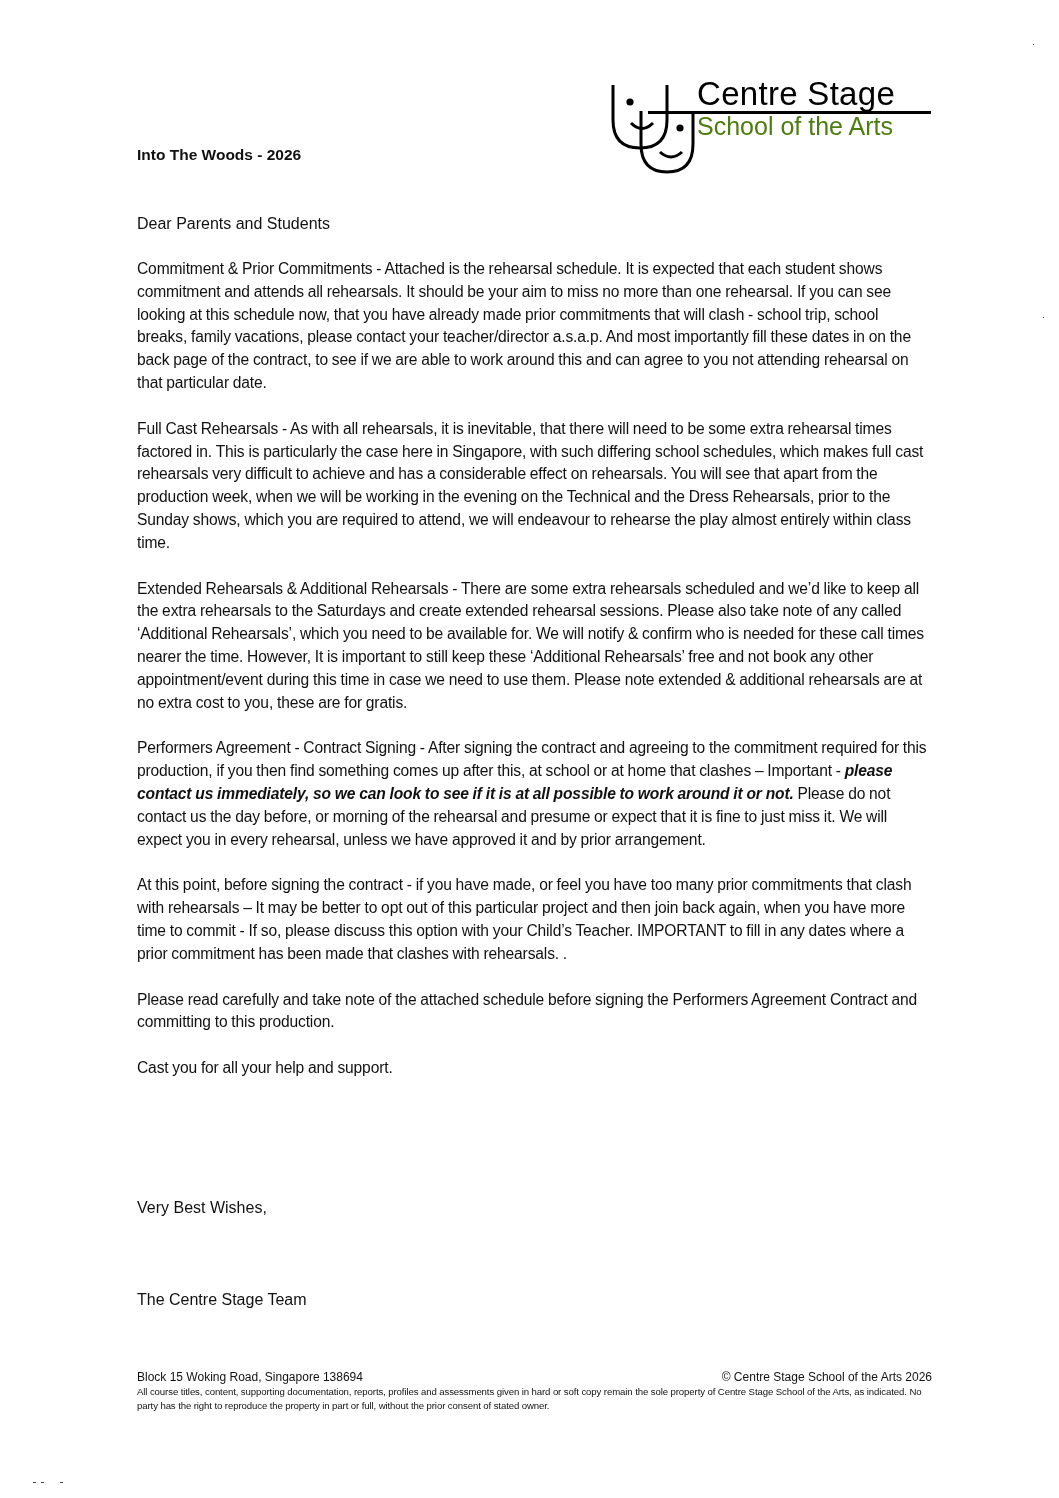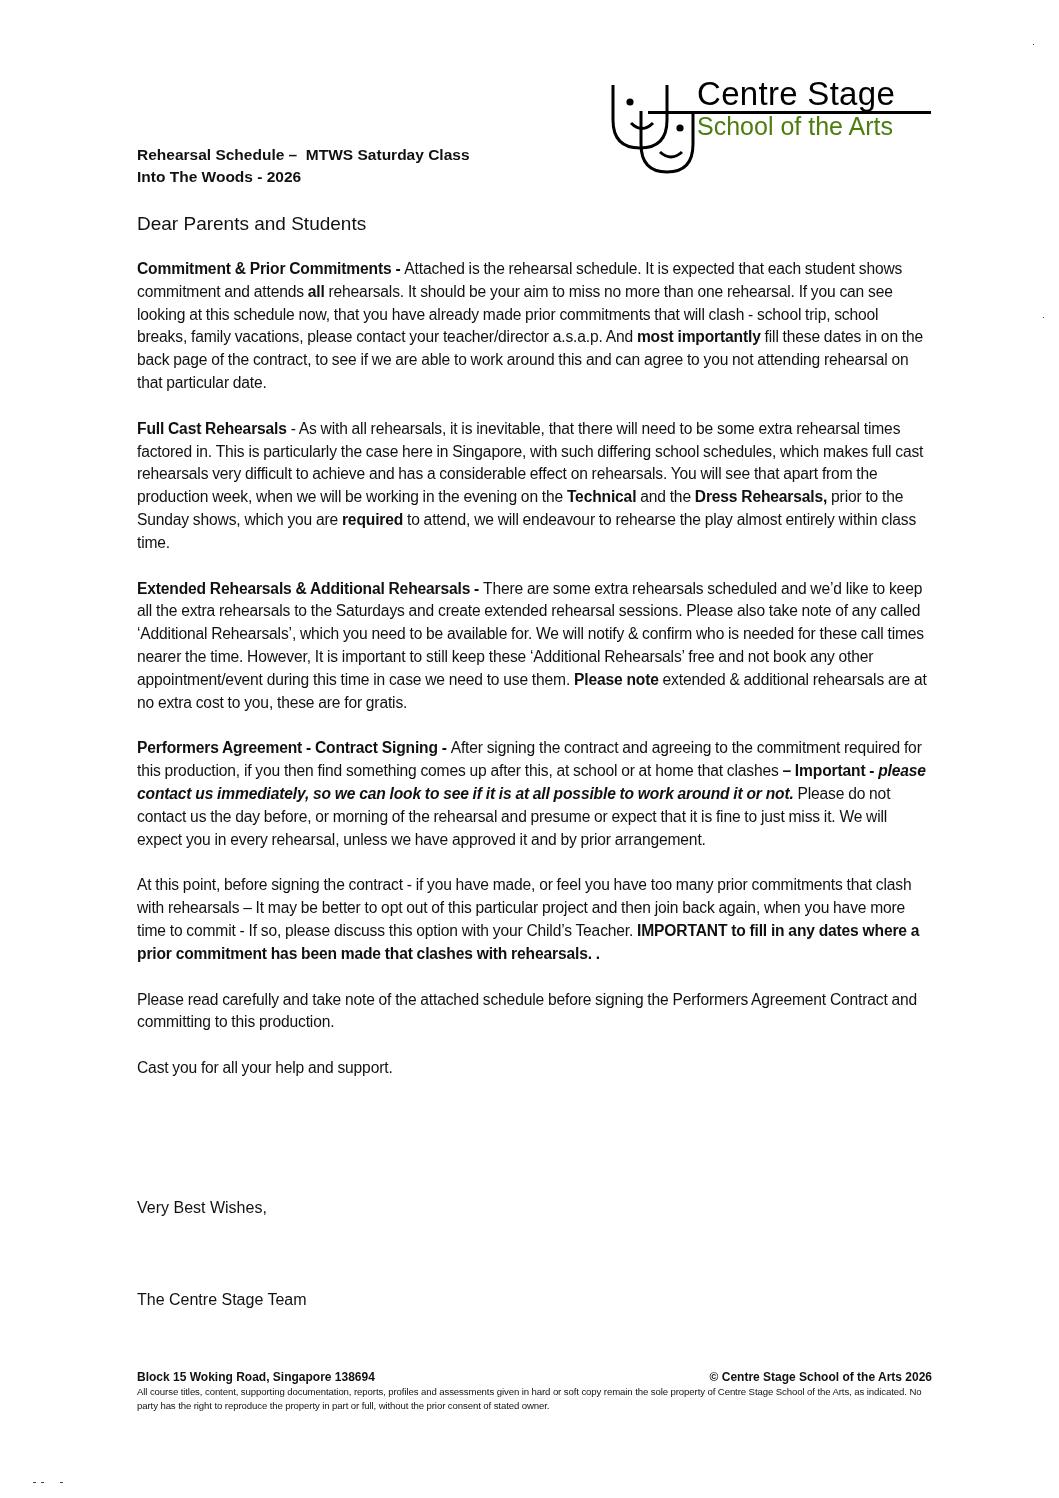--- a/index.html
+++ b/index.html
@@ -71,39 +71,39 @@
     font-size: 15.5px;
     line-height: 22px;
     font-weight: bold;
     color: #111;
   }
   .heading div { white-space: pre; }
   .salutation {
     position: absolute;
     left: 137px;
     top: 213px;
-    font-size: 19px;
+    font-size: 16px;
     line-height: 22px;
     text-align: right;
   }
   
   .body {
     position: absolute;
     left: 137px;
     top: 258px;
     width: 795px;
   }
   .para {
     font-size: 15.6px;
     line-height: 22.8px;
     margin: 0 0 23px 0;
     letter-spacing: -0.15px;
     word-spacing: -0.3px;
   }
-  .para .b { font-weight: bold; text-align: center; }
+  .para .b { font-weight: normal; text-align: center; }
   .para .i { }
   .para .bi { font-weight: bold; font-style: italic; }
   .closing {
     position: absolute;
     left: 137px;
     font-size: 16px;
     line-height: 22px;
   }
   .closing.wishes { top: 1197px; }
   .closing.team { top: 1289px; text-align: center; }
@@ -112,21 +112,21 @@
     position: absolute;
     left: 137px;
     top: 1369px;
     width: 795px;
     color: #111;
   }
   .footer-top {
     display: flex;
     justify-content: space-between;
     font-size: 12px;
-    font-weight: bold;
+    font-weight: normal;
     line-height: 16px;
   }
   .footer-note {
     font-size: 9.6px;
     line-height: 14px;
     margin-top: 0px;
     letter-spacing: -0.1px;
   }
   
   .speck {
@@ -150,21 +150,20 @@
       <path d="M31 29 L31 62 Q31 90 57 90 Q83 90 83 62 L83 29" fill="none" stroke="#000" stroke-width="3"></path>
       <circle cx="70" cy="46" r="3.6" fill="#000"></circle>
       <path d="M50 70 Q61 80 72 70" fill="none" stroke="#000" stroke-width="3"></path>
     </svg>
     <div class="logo-title">Centre Stage</div>
     <div class="logo-line"></div>
     <div class="logo-subtitle">School of the Arts</div>
   </div>
 
   <div class="heading">
-    <div>Rehearsal Schedule –  MTWS Saturday Class</div>
     <div>Into The Woods - 2026</div>
   </div>
 
   <div class="salutation">Dear Parents and Students</div>
 
   <div class="body" id="body-paragraphs">
       <p class="para"><span class="b">Commitment &amp; Prior Commitments - </span><span>Attached is the rehearsal schedule. It is expected that each student shows commitment and attends </span><span class="b">all</span><span> rehearsals. It should be your aim to miss no more than one rehearsal. If you can see looking at this schedule now, that you have already made prior commitments that will clash - school trip, school breaks, family vacations, please contact your teacher/director a.s.a.p. And </span><span class="b">most importantly</span><span> fill these dates in on the back page of the contract, to see if we are able to work around this and can agree to you not attending rehearsal on that particular date.</span></p>
       <p class="para"><span class="b">Full Cast Rehearsals</span><span> - As with all rehearsals, it is inevitable, that there will need to be some extra rehearsal times factored in. This is particularly the case here in Singapore, with such differing school schedules, which makes full cast rehearsals very difficult to achieve and has a considerable effect on rehearsals. You will see that apart from the production week, when we will be working in the evening on the </span><span class="b">Technical</span><span> and the </span><span class="b">Dress Rehearsals,</span><span> prior to the Sunday shows, which you are </span><span class="b">required</span><span> to attend, we will endeavour to rehearse the play almost entirely within class time.</span></p>
       <p class="para"><span class="b">Extended Rehearsals &amp; Additional Rehearsals - </span><span>There are some extra rehearsals scheduled and we’d like to keep all the extra rehearsals to the Saturdays and create extended rehearsal sessions. Please also take note of any called ‘Additional Rehearsals’, which you need to be available for. We will notify &amp; confirm who is needed for these call times nearer the time. However, It is important to still keep these ‘Additional Rehearsals’ free and not book any other appointment/event during this time in case we need to use them. </span><span class="b">Please note</span><span> extended &amp; additional rehearsals are at no extra cost to you, these are for gratis.</span></p>
       <p class="para"><span class="b">Performers Agreement - Contract Signing - </span><span>After signing the contract and agreeing to the commitment required for this production, if you then find something comes up </span><span class="i">after</span><span> this, at school or at home that clashes </span><span class="b">– Important - </span><span class="bi">please contact us immediately, so we can look to see if it is at all possible to work around it or not.</span><span> Please do not contact us the day before, or morning of the rehearsal and presume or expect that it is fine to just miss it. We will expect you in every rehearsal, unless we have approved it and by prior arrangement.</span></p>

